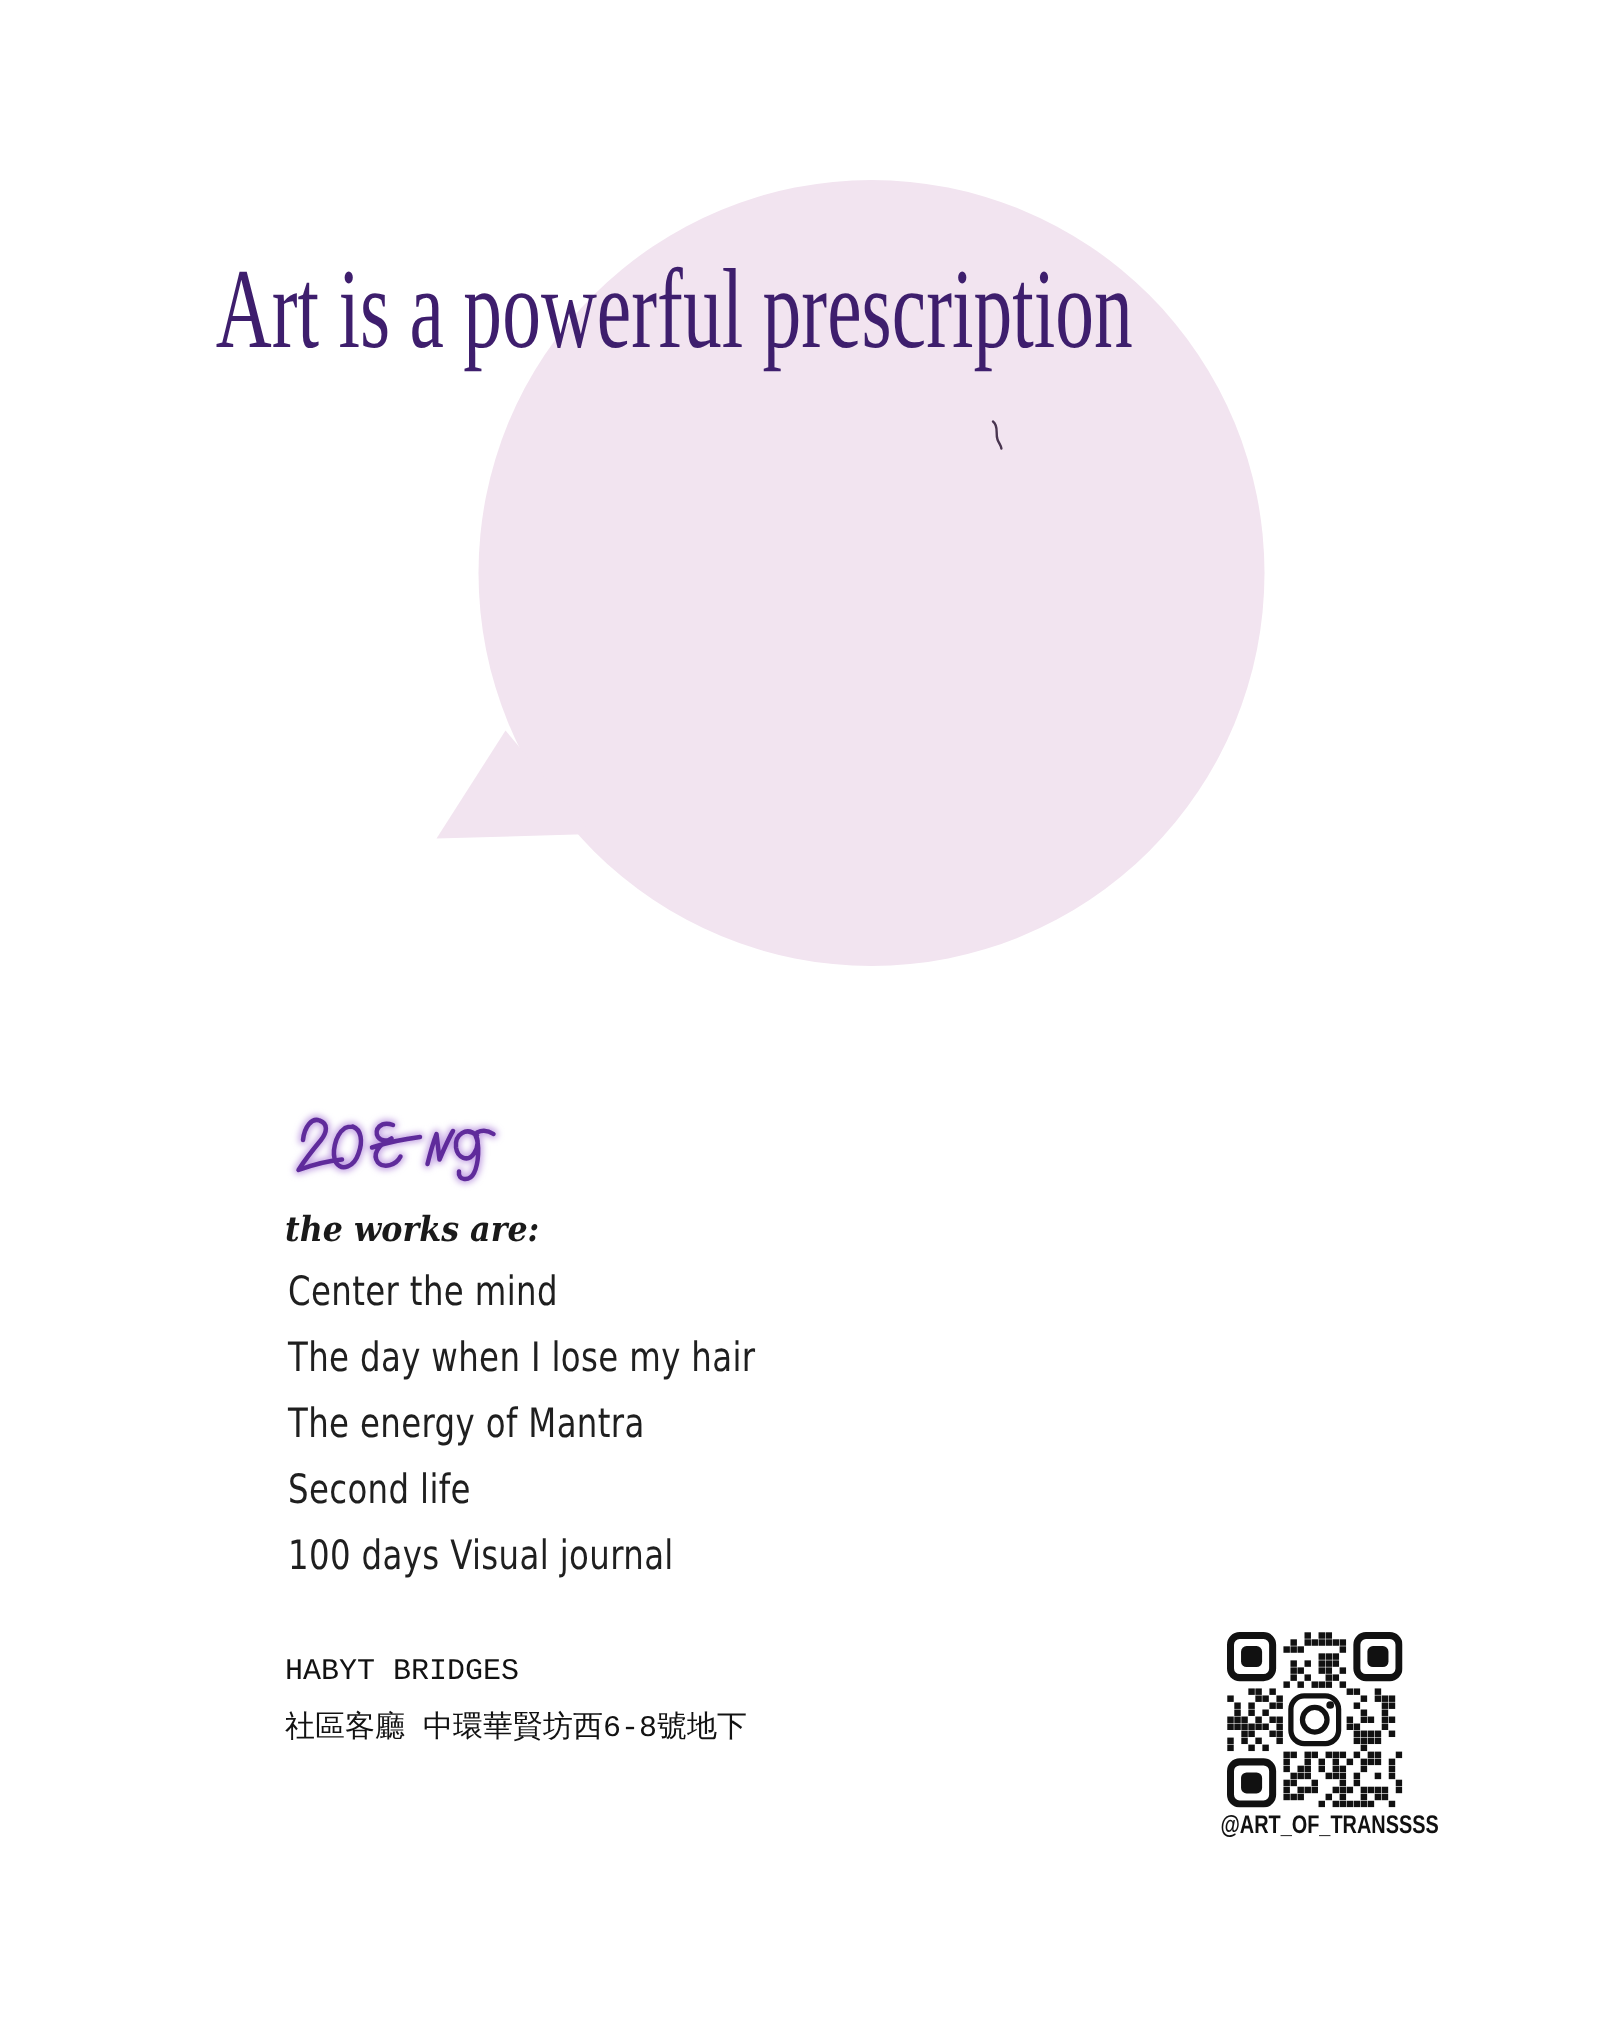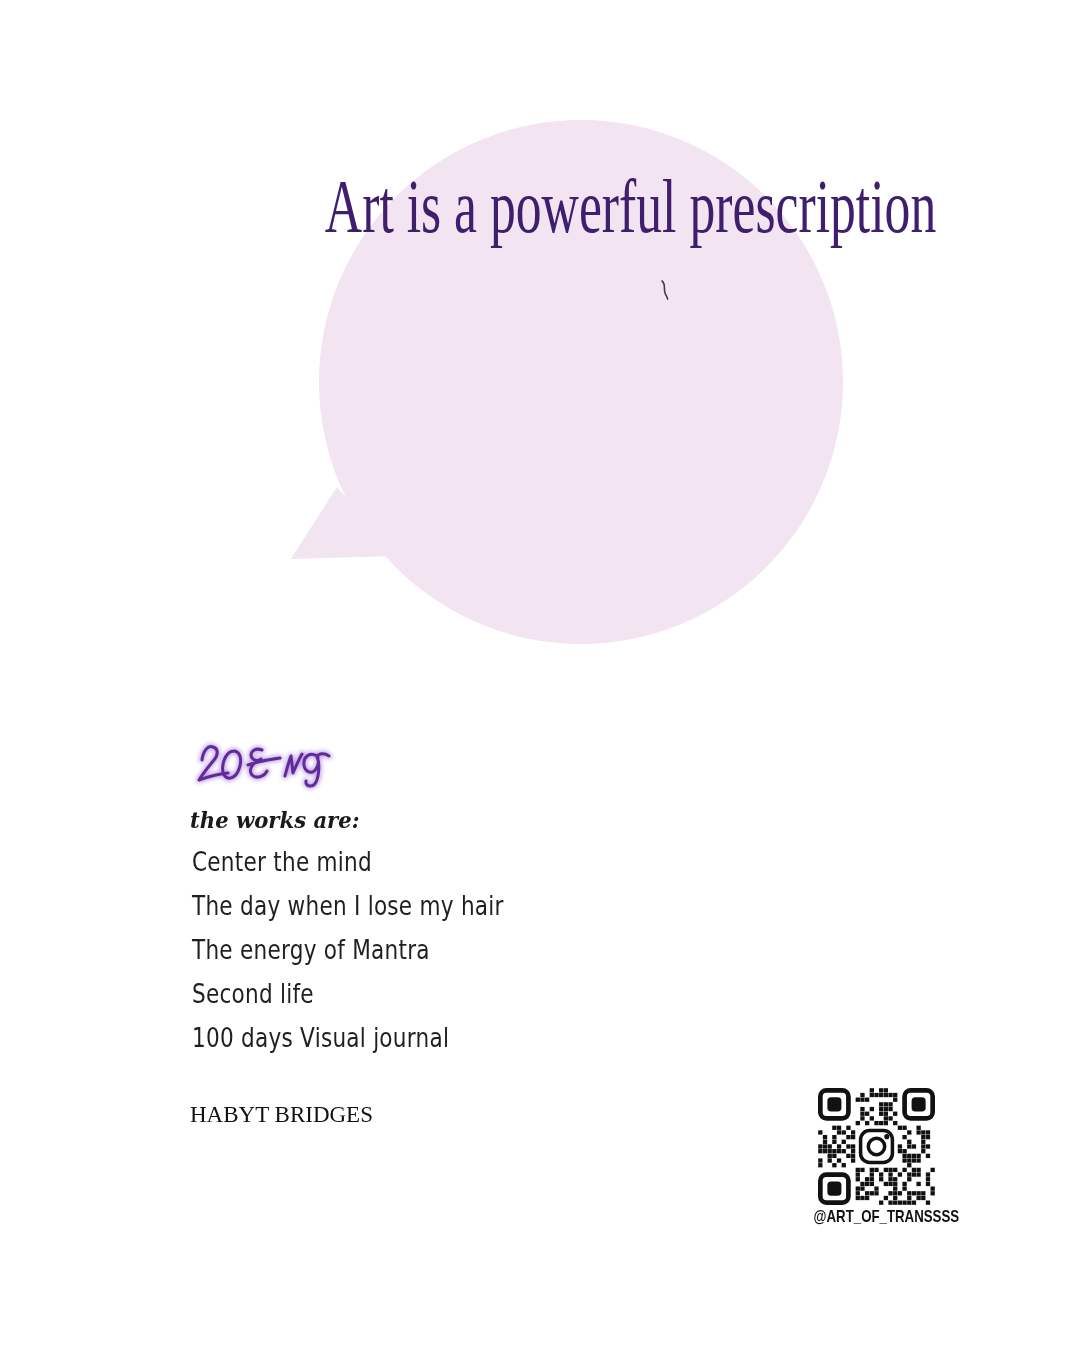--- a/index.html
+++ b/index.html
@@ -6,21 +6,21 @@
   .poster{
     position:relative;
     width:1080px;height:1350px;
     background:#ffffff;
     overflow:hidden;
     font-family:"Liberation Sans", sans-serif;
   }
   .bubble{position:absolute;left:270px;top:105px;}
   .title-wrap{
     position:absolute;left:0;top:168px;width:1080px;
-    text-align:right;white-space:nowrap;
+    text-align:left;white-space:nowrap;
   }
   .title{
     display:inline-block;
     transform:scaleX(0.68);transform-origin:50% 50%;
     font-family:"Liberation Serif", serif;
     font-weight:400;
     font-size:76px;line-height:1;
     color:#3e1e6d;
     margin:0;
   }
@@ -42,22 +42,22 @@
     font-family:"DejaVu Sans", sans-serif;
     font-size:27px;line-height:44px;
     letter-spacing:0.3px;
     white-space:nowrap;
   }
   .venue{
     position:absolute;left:190px;top:1096px;
     color:#121212;
   }
   .venue-line{
-    font-family:Liberation Serif, serif;
-    font-size:23px;line-height:38px;
+    font-family:Liberation Mono, monospace;
+    font-size:20px;line-height:38px;
     white-space:nowrap;
   }
   .qr-block{position:absolute;left:818px;top:1088px;width:117px;}
   .qr-svg{display:block;width:117px;height:117px;background:#ffffff;}
   .qr-caption{
     position:absolute;left:-22px;top:119px;width:160px;
     text-align:center;
     font-family:"Liberation Sans", sans-serif;
     font-weight:700;font-size:17px;color:#111111;
     transform:scaleX(0.78);transform-origin:50% 50%;
@@ -114,20 +114,21 @@
   <div class="works-list">
       <div class="work-item">Center the mind</div>
       <div class="work-item">The day when I lose my hair</div>
       <div class="work-item">The energy of Mantra</div>
       <div class="work-item">Second life</div>
       <div class="work-item">100 days Visual journal</div>
     </div>
 
   <div class="venue">
       <div class="venue-line">HABYT BRIDGES</div>
+      <div class="venue-line">社區客廳 中環華賢坊西6-8號地下</div>
     </div>
 
   <div class="qr-block">
     <svg id="qr" class="qr-svg" viewBox="0 0 25 25" aria-hidden="true">
         <rect x="0" y="0" width="25" height="25" fill="#ffffff"></rect>
         <rect x="11.04" y="0.04" width="0.92" height="0.92" fill="#111111"></rect>
         <rect x="13.04" y="0.04" width="0.92" height="0.92" fill="#111111"></rect>
         <rect x="14.04" y="0.04" width="0.92" height="0.92" fill="#111111"></rect>
         <rect x="9.04" y="1.04" width="0.92" height="0.92" fill="#111111"></rect>
         <rect x="11.04" y="1.04" width="0.92" height="0.92" fill="#111111"></rect>

